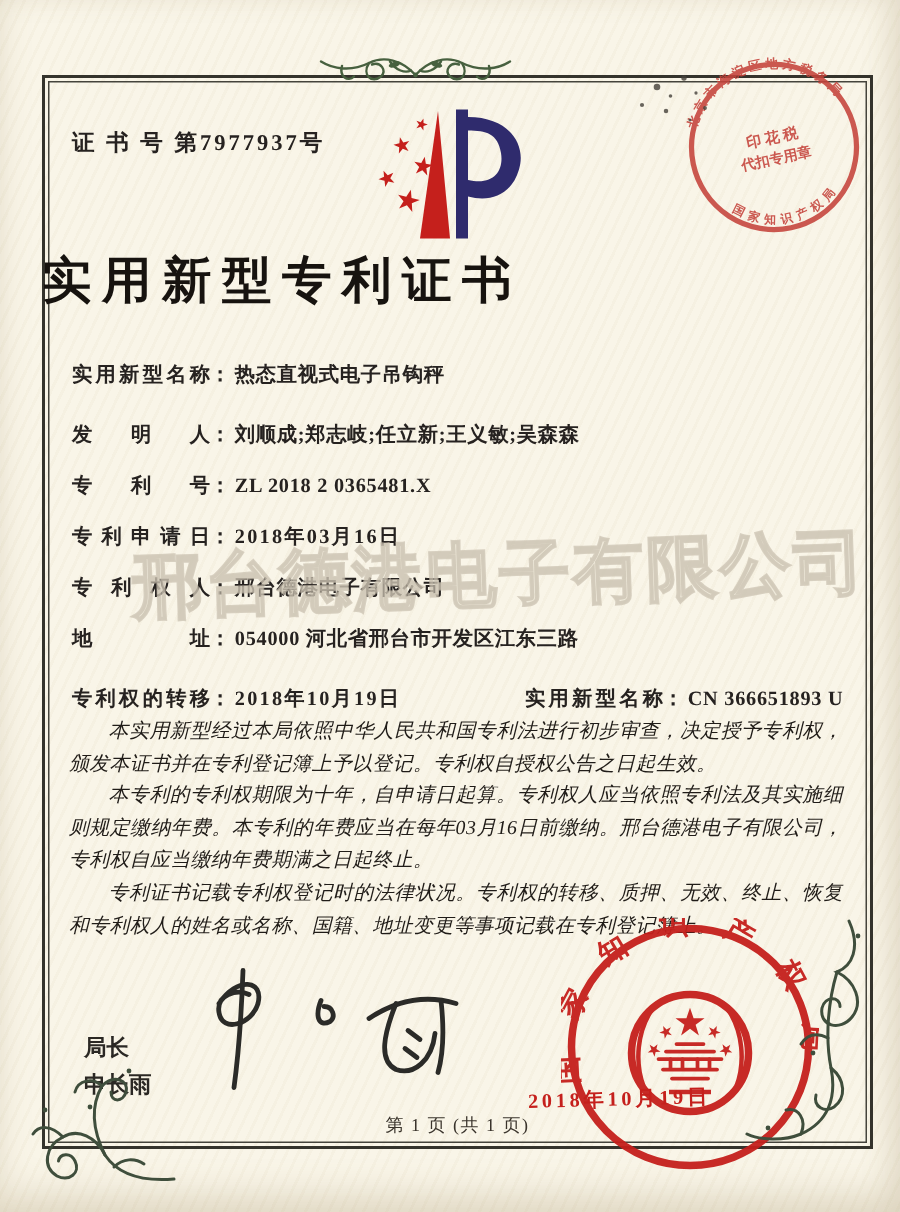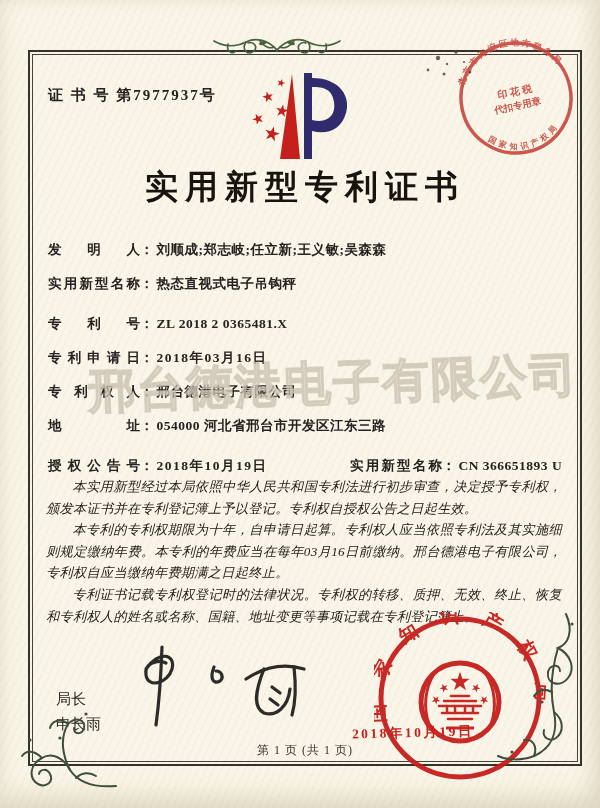--- a/index.html
+++ b/index.html
@@ -16,21 +16,21 @@
 
   .frame { position:absolute; left:28px; top:50px; width:554px; height:716px;
     border:2.5px solid #34332c; }
   .frame::after { content:""; position:absolute; inset:2px; border:1px solid #45443c; }
 
   .cert-no { position:absolute; left:48px; top:86px; font-size:15px; font-weight:600;
     letter-spacing:2px; }
 
   .logo { position:absolute; left:234px; top:70px; }
 
-  .title { position:absolute; left:28px; top:165px; width:554px; text-align:center;
+  .title { position:absolute; left:28px; top:165px; width:554px; text-align:left;
     font-size:33px; font-weight:700; letter-spacing:7px; color:#17130f; }
 
   .fields { position:absolute; left:48px; top:240px; width:512px; font-size:13.5px; }
   .field-row { height:34px; line-height:20px; white-space:nowrap; }
   .field-row.first { margin-bottom:6px; }
   .flabel { display:inline-block; width:92px; text-align:justify; text-align-last:justify;
     font-weight:600; vertical-align:top; }
   .fcolon { font-weight:600; }
   .fvalue { font-weight:600; margin-left:3px; letter-spacing:.5px; }
   .fvalue.date { letter-spacing:1.5px; }
@@ -43,21 +43,21 @@
     line-height:21.6px; font-style:italic; font-weight:500; text-align:justify;
     letter-spacing:.3px; color:#201c18;font-family:Liberation Serif, serif; }
   .paras p { text-indent:2em; }
 
   .watermark { position:absolute; left:88px; top:352px; z-index:4; white-space:nowrap;
     font-size:47px; font-weight:700; letter-spacing:2px; transform:rotate(-2deg);
     color:rgba(226,219,203,.48); -webkit-text-stroke:1.4px rgba(196,188,170,.65);
     pointer-events:none; }
 
   .signer { position:absolute; left:56px; top:686px; font-family:"Liberation Sans","DejaVu Sans",sans-serif;
-    font-size:15px; font-weight:400; line-height:25px; color:#2b2824; }
+    font-size:15px; font-weight:700; line-height:25px; color:#2b2824; }
 
   .signature { position:absolute; left:118px; top:645px; }
 
   .seal { position:absolute; left:374px; top:612px; opacity:.95; }
   .seal-date { position:absolute; left:352px; top:724px; z-index:6; font-size:13.5px;
     font-weight:600; color:#c5201c; letter-spacing:2.5px; transform:rotate(-1.5deg); }
 
   .tax-stamp { position:absolute; left:454px; top:36px; transform:rotate(-12deg); opacity:.88; }
   .speckles { position:absolute; left:420px; top:40px; opacity:.8; }
 
@@ -137,43 +137,43 @@
       <circle cx="50" cy="32" r="1.3"></circle>
         <circle cx="40" cy="40" r="1.0"></circle>
     </g>
   </svg>
 
   <div class="title">实用新型专利证书</div>
 
   <div class="watermark">邢台德港电子有限公司</div>
 
   <div class="fields">
-    <div class="field-row">
-      <span class="flabel">发明人</span><span class="fcolon">：</span><span class="fvalue">刘顺成;郑志岐;任立新;王义敏;吴森森</span>
-    </div>
     <div class="field-row first">
       <span class="flabel">实用新型名称</span><span class="fcolon">：</span><span class="fvalue">热态直视式电子吊钩秤</span>
     </div>
     <div class="field-row">
+      <span class="flabel">发明人</span><span class="fcolon">：</span><span class="fvalue">刘顺成;郑志岐;任立新;王义敏;吴森森</span>
+    </div>
+    <div class="field-row">
       <span class="flabel">专利号</span><span class="fcolon">：</span><span class="fvalue">ZL 2018 2 0365481.X</span>
     </div>
     <div class="field-row">
       <span class="flabel">专利申请日</span><span class="fcolon">：</span><span class="fvalue date">2018年03月16日</span>
     </div>
     <div class="field-row">
       <span class="flabel">专利权人</span><span class="fcolon">：</span><span class="fvalue">邢台德港电子有限公司</span>
     </div>
     <div class="field-row">
       <span class="flabel">地址</span><span class="fcolon">：</span><span class="fvalue">054000 河北省邢台市开发区江东三路</span>
     </div>
   </div>
 
   <div class="grant-row">
     <span>
-      <span class="flabel">授权公告号</span><span class="fcolon">：</span><span class="fvalue date">2018年10月19日</span>
+      <span class="flabel">专利权的转移</span><span class="fcolon">：</span><span class="fvalue date">2018年10月19日</span>
     </span>
     <span class="grant-right">
       <span class="flabel">实用新型名称</span><span class="fcolon">：</span><span class="fvalue">CN 366651893 U</span>
     </span>
   </div>
 
   <div class="paras">
     <p>本实用新型经过本局依照中华人民共和国专利法进行初步审查，决定授予专利权，颁发本证书并在专利登记簿上予以登记。专利权自授权公告之日起生效。</p>
     <p>本专利的专利权期限为十年，自申请日起算。专利权人应当依照专利法及其实施细则规定缴纳年费。本专利的年费应当在每年03月16日前缴纳。邢台德港电子有限公司，专利权自应当缴纳年费期满之日起终止。</p>
     <p>专利证书记载专利权登记时的法律状况。专利权的转移、质押、无效、终止、恢复和专利权人的姓名或名称、国籍、地址变更等事项记载在专利登记簿上。</p>

